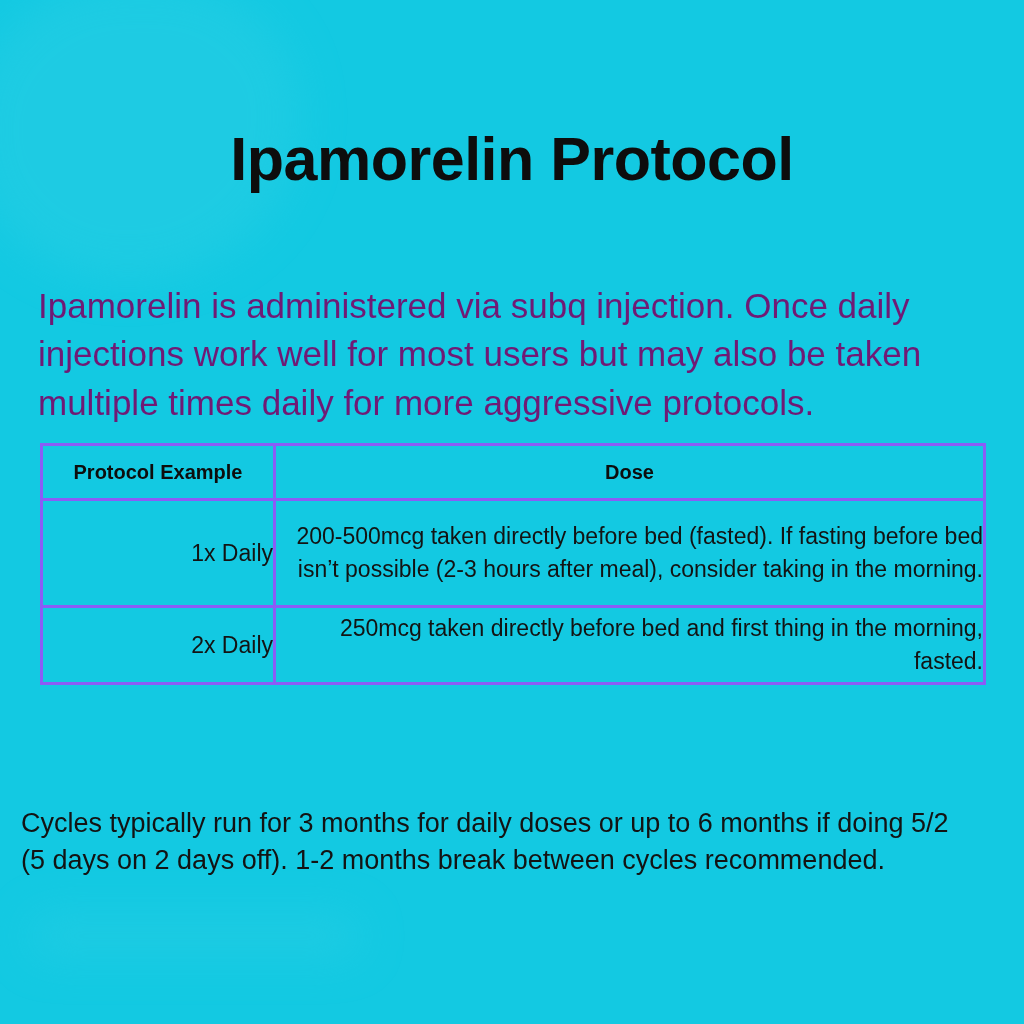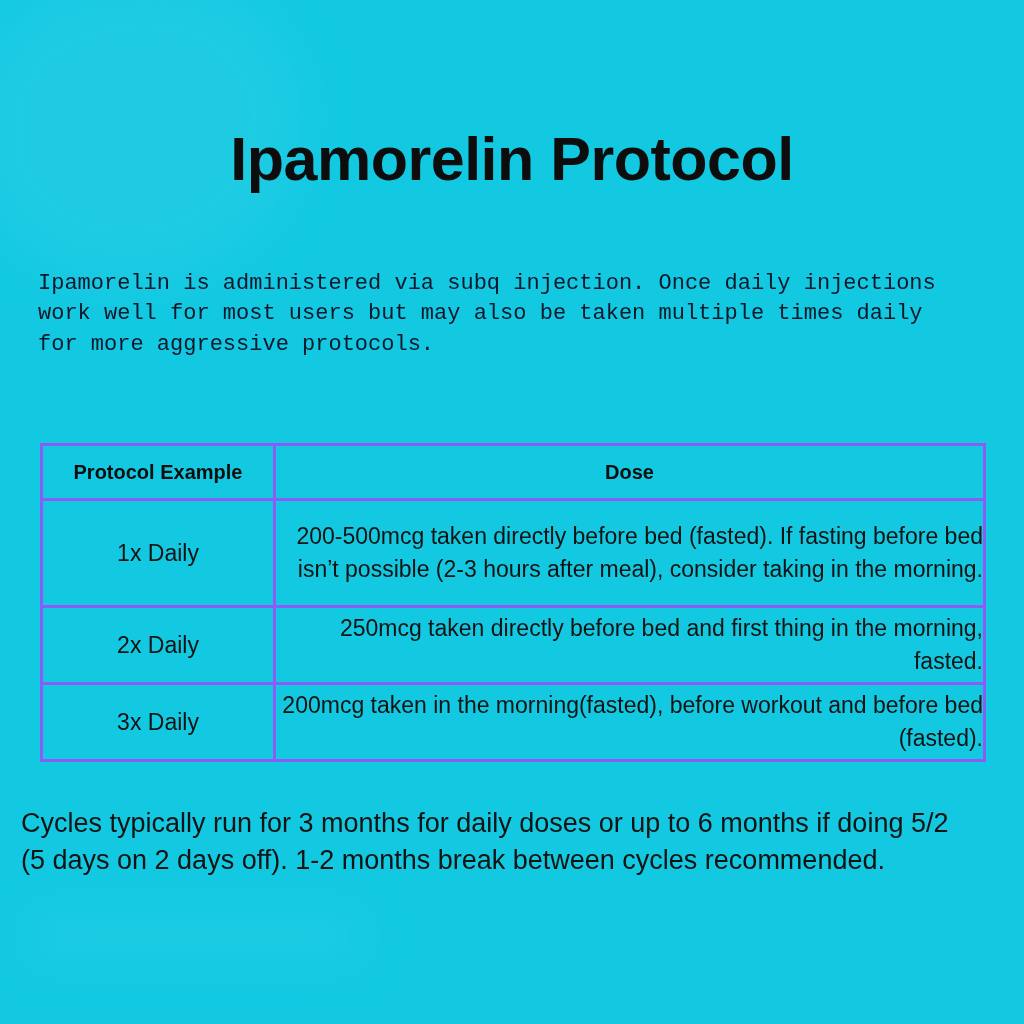--- a/index.html
+++ b/index.html
@@ -60,24 +60,23 @@
     line-height: 1.05;
     letter-spacing: -0.5px;
     color: #0d0d0d;
   }
 
   .intro-paragraph {
     position: absolute;
     left: 38px;
     top: 247px;
     width: 930px;
-    font-size: 22px;
+    font-size: 35px;
     line-height: 1.38;
-    color: #0f172a;
-    font-family: Liberation Mono, monospace;
+    color: #701a75;
   }
 
   .section-heading {
     position: absolute;
     left: 38px;
     top: 398px;
     font-size: 29px;
     font-weight: bold;
     color: #0d0d0d;
   }
@@ -102,21 +101,21 @@
   .dosing-table thead th {
     height: 52px;
     font-size: 20px;
     font-weight: bold;
     color: #0d0d0d;
   }
   .th-protocol { text-align: center; }
   .th-dose     { text-align: center; }
 
   .cell-protocol {
-    text-align: center;
+    text-align: right;
     font-size: 23px;
     color: #131313;
   }
   .cell-dose {
     text-align: right;
     font-size: 23px;
     line-height: 1.42;
     color: #131313;
     padding: 9px 12px 9px 11px;
   }
@@ -161,22 +160,18 @@
     </thead>
     <tbody>
       <tr class="row-1x">
         <td class="cell-protocol">1x Daily</td>
         <td class="cell-dose">200-500mcg taken directly before bed (fasted).  If fasting before bed isn’t possible (2-3 hours after meal), consider taking in the morning.</td>
       </tr>
       <tr class="row-2x">
         <td class="cell-protocol">2x Daily</td>
         <td class="cell-dose">250mcg taken directly before bed and first thing in the morning, fasted.</td>
       </tr>
-      <tr class="row-3x">
-        <td class="cell-protocol">3x Daily</td>
-        <td class="cell-dose">200mcg taken in the morning(fasted), before workout and before bed (fasted).</td>
-      </tr>
     </tbody>
   </table>
 
   <p class="outro-paragraph">Cycles typically run for 3 months for daily doses or up to 6 months if doing 5/2 (5 days on 2 days off).  1-2 months break between cycles recommended.</p>
 
 </div>
 
 </body></html>

